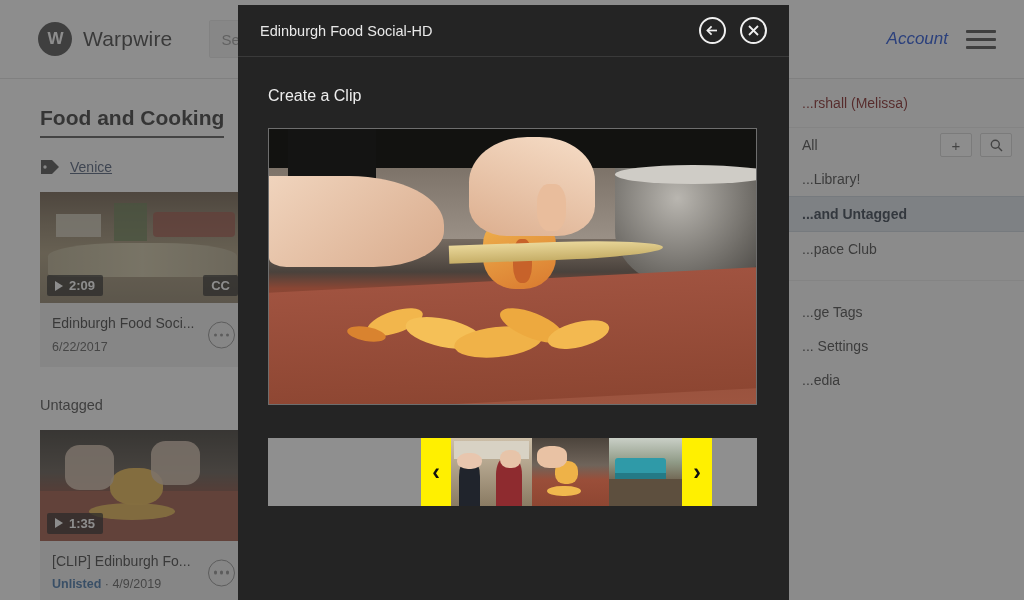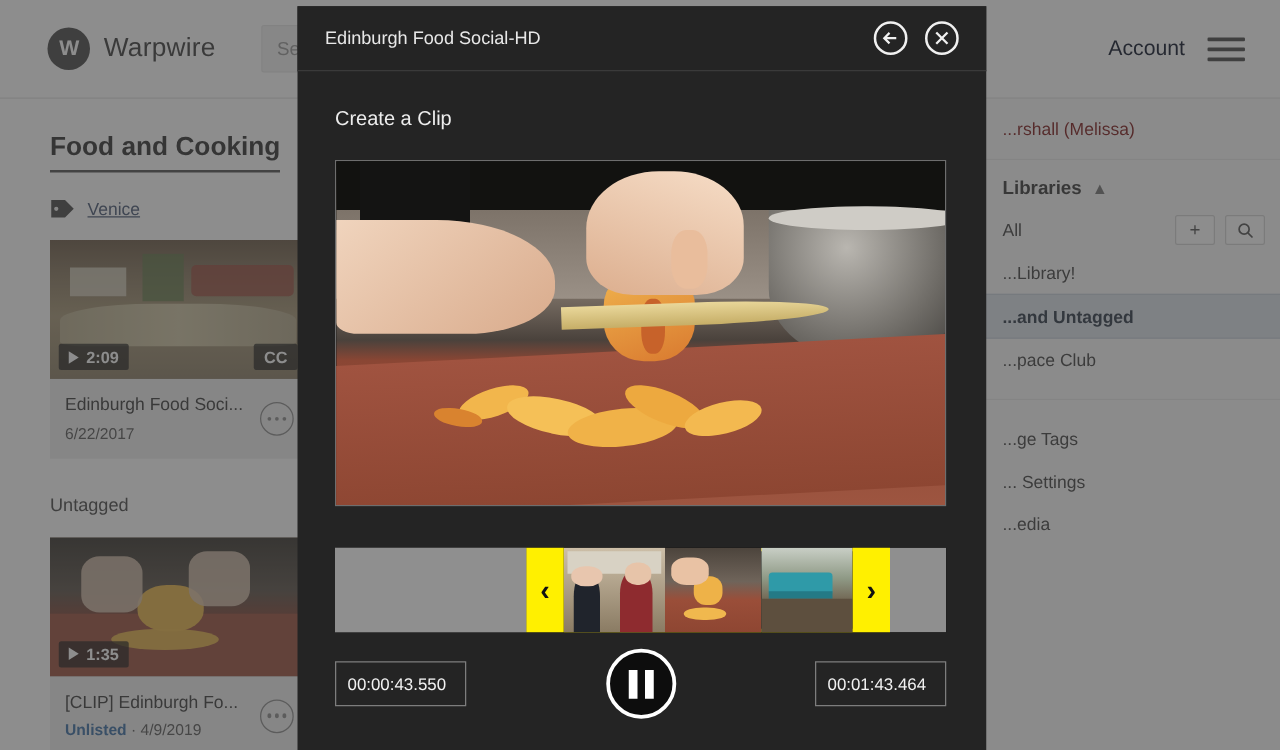--- a/index.html
+++ b/index.html
@@ -31,21 +31,21 @@
     margin-left: 36px; width: 300px; height: 38px;
     background: #f2f2f2; border: 1px solid #e6e6e6; border-radius: 2px;
     display: flex; align-items: center; padding: 0 12px;
     font-size: 15px; color: #9a9a9a;
   }
 
   .topbar-right {
     margin-left: auto; margin-right: 28px;
     display: flex; align-items: center; gap: 18px;
   }
-  .account-label { font-size: 17px; color: #0f172a; }
+  .account-label { font-size: 17px; color: #1d4ed8; font-style: italic; }
   .hamburger { width: 30px; display: flex; flex-direction: column; gap: 5px; }
   .hamburger i { display: block; height: 3px; background: #4a4a4a; border-radius: 1px; }
 
   
   .content {
     position: absolute; top: 79px; left: 0; right: 239px; bottom: 0;
     padding: 26px 40px 0 40px; overflow: hidden;
   }
   .page-title {
     font-size: 21px; font-weight: bold; color: #333;
@@ -284,24 +284,20 @@
               <i></i>
               <i></i>
             </div>
         </div>
       </div>
     </div>
   </div>
 
   <div class="sidebar">
     <div class="sb-user">...rshall (Melissa)</div>
-    <div class="sb-group-head">
-      <span>Libraries</span>
-      <span class="chev-up">▲</span>
-    </div>
     <div class="sb-item">
       <span>All</span>
       <span class="sb-item-actions">
         <span class="sb-sq-btn">+</span>
         <span class="sb-sq-btn">
           <svg width="13" height="13" viewBox="0 0 13 13">
               <circle cx="5.3" cy="5.3" r="4" fill="none" stroke="#555" stroke-width="1.4"></circle>
               <line x1="8.3" y1="8.3" x2="12" y2="12" stroke="#555" stroke-width="1.4"></line>
             </svg>
         </span>
@@ -414,22 +410,14 @@
 
       <div class="fs-seg dim" style="flex:1;">
         <div style="position:absolute;inset:0;background:linear-gradient(180deg,#efeeec,#d6d4d0);"></div>
         <div style="position:absolute;left:8%;top:52%;width:13%;height:32%;background:#c3b9ad;border-radius:45% 45% 20% 20%;"></div>
         <div style="position:absolute;left:30%;top:48%;width:14%;height:36%;background:#bdb3a7;border-radius:45% 45% 20% 20%;"></div>
         <div style="position:absolute;left:54%;top:54%;width:13%;height:32%;background:#c5bbb0;border-radius:45% 45% 20% 20%;"></div>
         <div style="position:absolute;left:76%;top:46%;width:14%;height:38%;background:#bcb2a6;border-radius:45% 45% 20% 20%;"></div>
       </div>
     </div>
 
-    <div class="controls">
-      <div class="time-input">00:00:43.550</div>
-      <div class="play-toggle">
-        <i></i>
-        <i></i>
-      </div>
-      <div class="time-input">00:01:43.464</div>
-    </div>
   </div>
 </div>
 
 </body></html>

